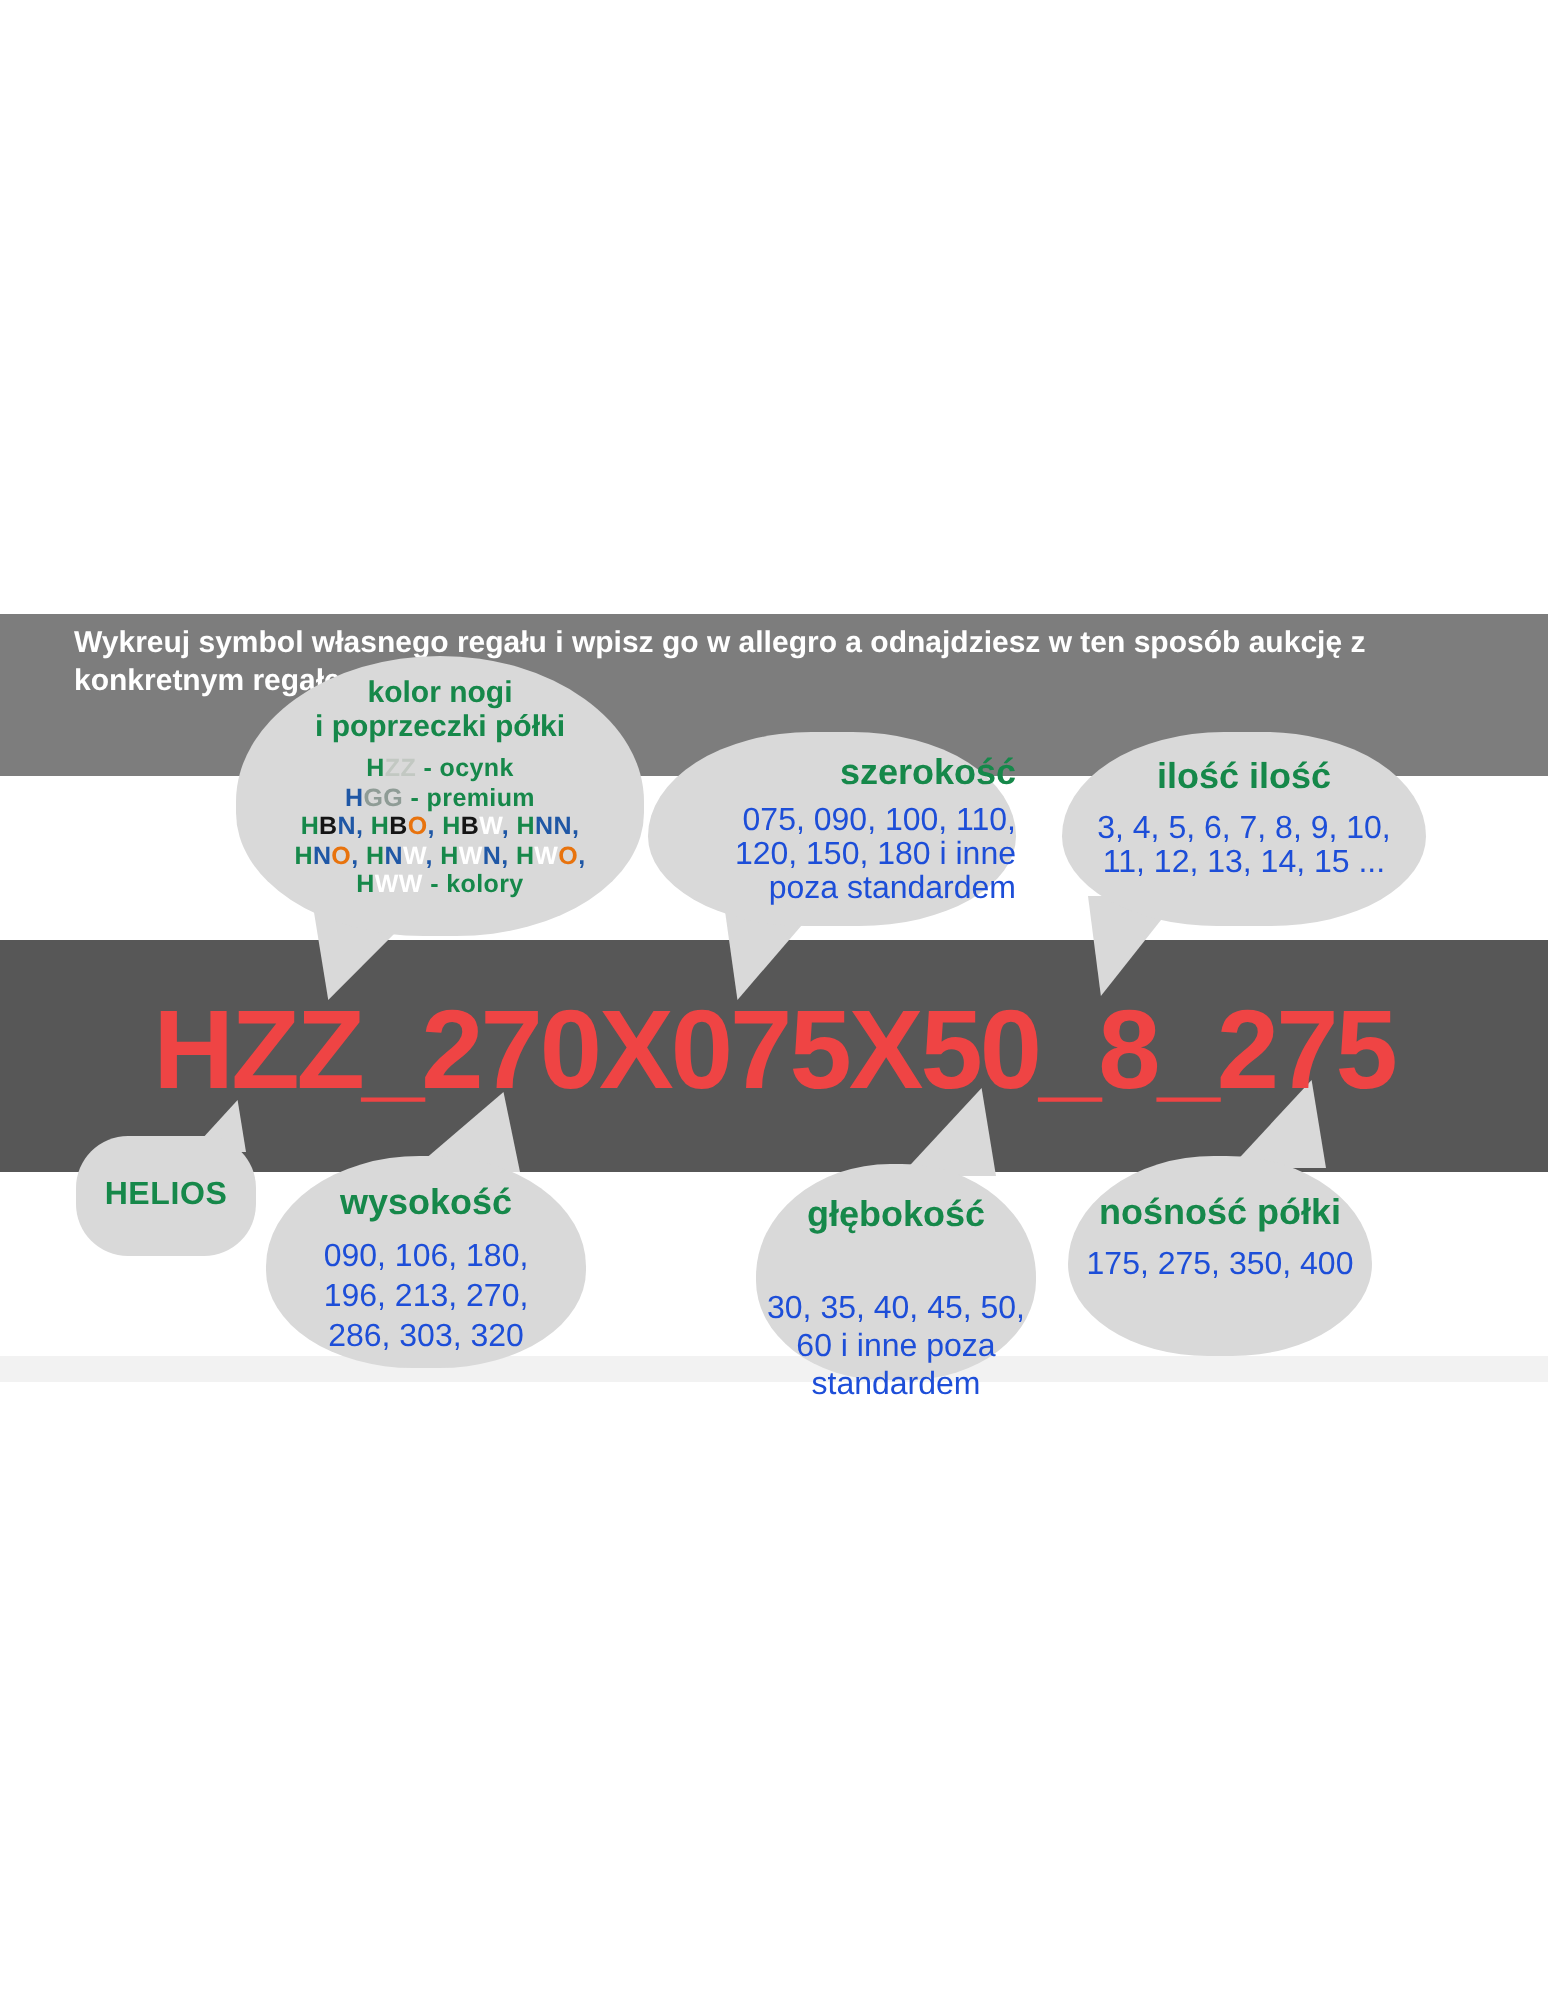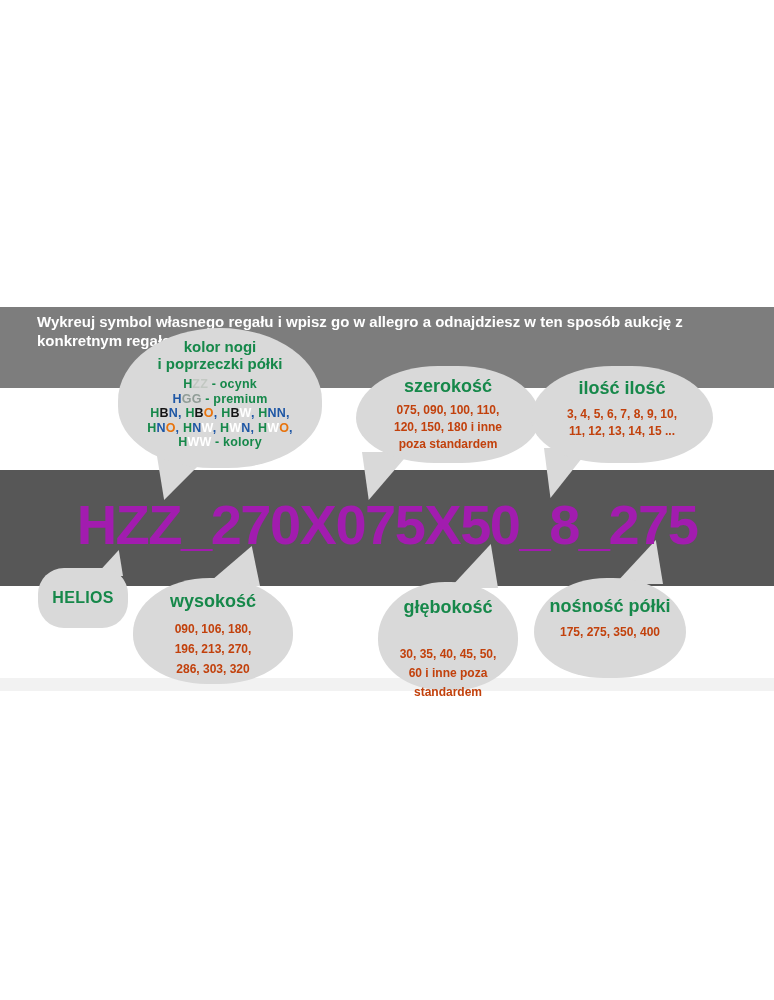--- a/index.html
+++ b/index.html
@@ -16,21 +16,21 @@
     position:absolute;left:37px;top:312px;width:700px;
     color:#ffffff;font-weight:bold;font-size:15px;line-height:19px;
     text-align:left;z-index:2;
   }
   .band-dark{
     position:absolute;left:0;top:470px;width:774px;height:116px;
     background:#575757;z-index:1;
   }
   .code-text{
     position:absolute;left:0;top:492px;width:774px;
-    color:#a21caf;font-weight:800;font-size:56px;letter-spacing:-1.5px;
+    color:#ef4444;font-weight:800;font-size:56px;letter-spacing:-1.5px;
     text-align:center;z-index:3;white-space:nowrap;
   }
   .band-faint{
     position:absolute;left:0;top:678px;width:774px;height:13px;
     background:#f2f2f2;z-index:1;
   }
   .bubble{
     position:absolute;background:#d9d9d9;z-index:2;text-align:center;
     box-sizing:border-box;
   }
@@ -39,29 +39,29 @@
   }
   .tail-down{clip-path:polygon(0% 0%,100% 0%,14% 100%);}
   .tail-up{clip-path:polygon(85% 0%,100% 100%,0% 100%);}
   .b-title{
     color:#16884a;font-weight:bold;font-size:18px;line-height:20px;
   }
   .b-title-sm{
     color:#16884a;font-weight:bold;font-size:15px;line-height:17px;
   }
   .b-values{
-    color:#c2410c;font-weight:bold;font-size:12px;line-height:17px;
+    color:#1d4ed8;font-weight:normal;font-size:16px;line-height:17px;
   }
   .b-codes{
     font-weight:bold;font-size:12.5px;line-height:14.5px;margin-top:5px;
     letter-spacing:0.2px;
   }
   #bubble-leg-color{left:118px;top:328px;width:204px;height:140px;border-radius:50% 50% 46% 46% / 52% 52% 44% 44%;padding-top:10px;}
   #tail-leg-color{left:156px;top:450px;width:58px;height:50px;}
-  #bubble-width{left:356px;top:366px;width:184px;height:97px;border-radius:48% 48% 46% 46% / 58% 58% 50% 50%;padding-top:10px;}
+  #bubble-width{left:324px;top:366px;width:184px;height:97px;border-radius:48% 48% 46% 46% / 58% 58% 50% 50%;padding-top:10px;text-align:right;}
   #tail-width{left:362px;top:452px;width:48px;height:48px;}
   #bubble-shelves{left:531px;top:366px;width:182px;height:97px;border-radius:48% 48% 46% 46% / 58% 58% 50% 50%;padding-top:12px;}
   #tail-shelves{left:544px;top:448px;width:46px;height:50px;}
   #bubble-brand{left:38px;top:568px;width:90px;height:60px;border-radius:26px;line-height:60px;}
   #tail-brand{left:95px;top:550px;width:28px;height:26px;}
   .brand-label{color:#16884a;font-weight:bold;font-size:16px;letter-spacing:0.3px;}
   #bubble-height{left:133px;top:578px;width:160px;height:106px;border-radius:48% 48% 46% 46% / 52% 52% 46% 46%;padding-top:13px;}
   #tail-height{left:205px;top:546px;width:55px;height:40px;}
   #bubble-depth{left:378px;top:582px;width:140px;height:108px;border-radius:48% 48% 46% 46% / 52% 52% 46% 46%;padding-top:15px;}
   #tail-depth{left:450px;top:544px;width:48px;height:44px;}

